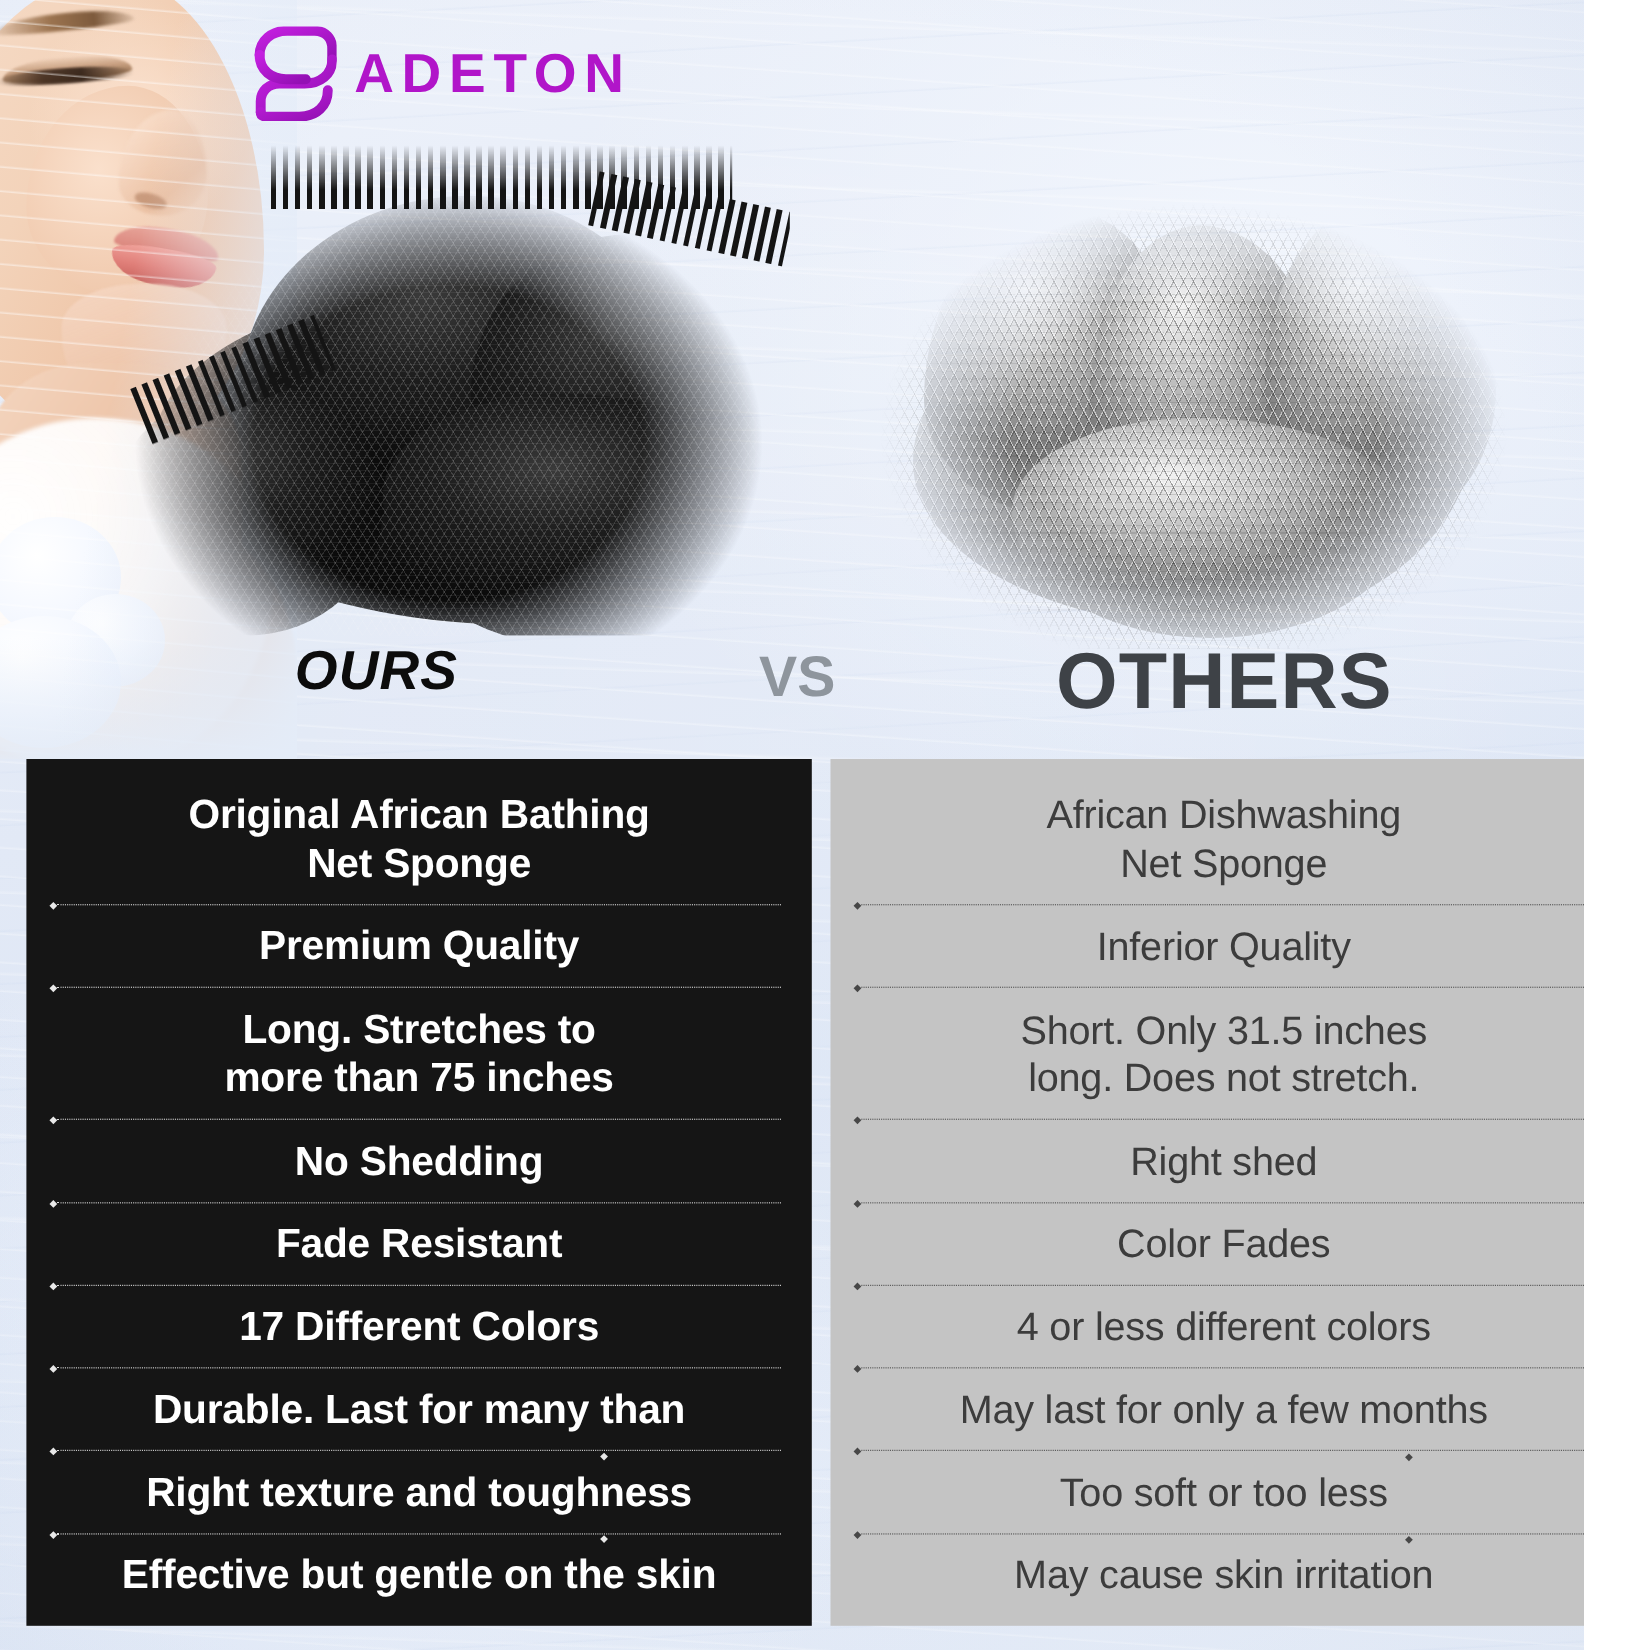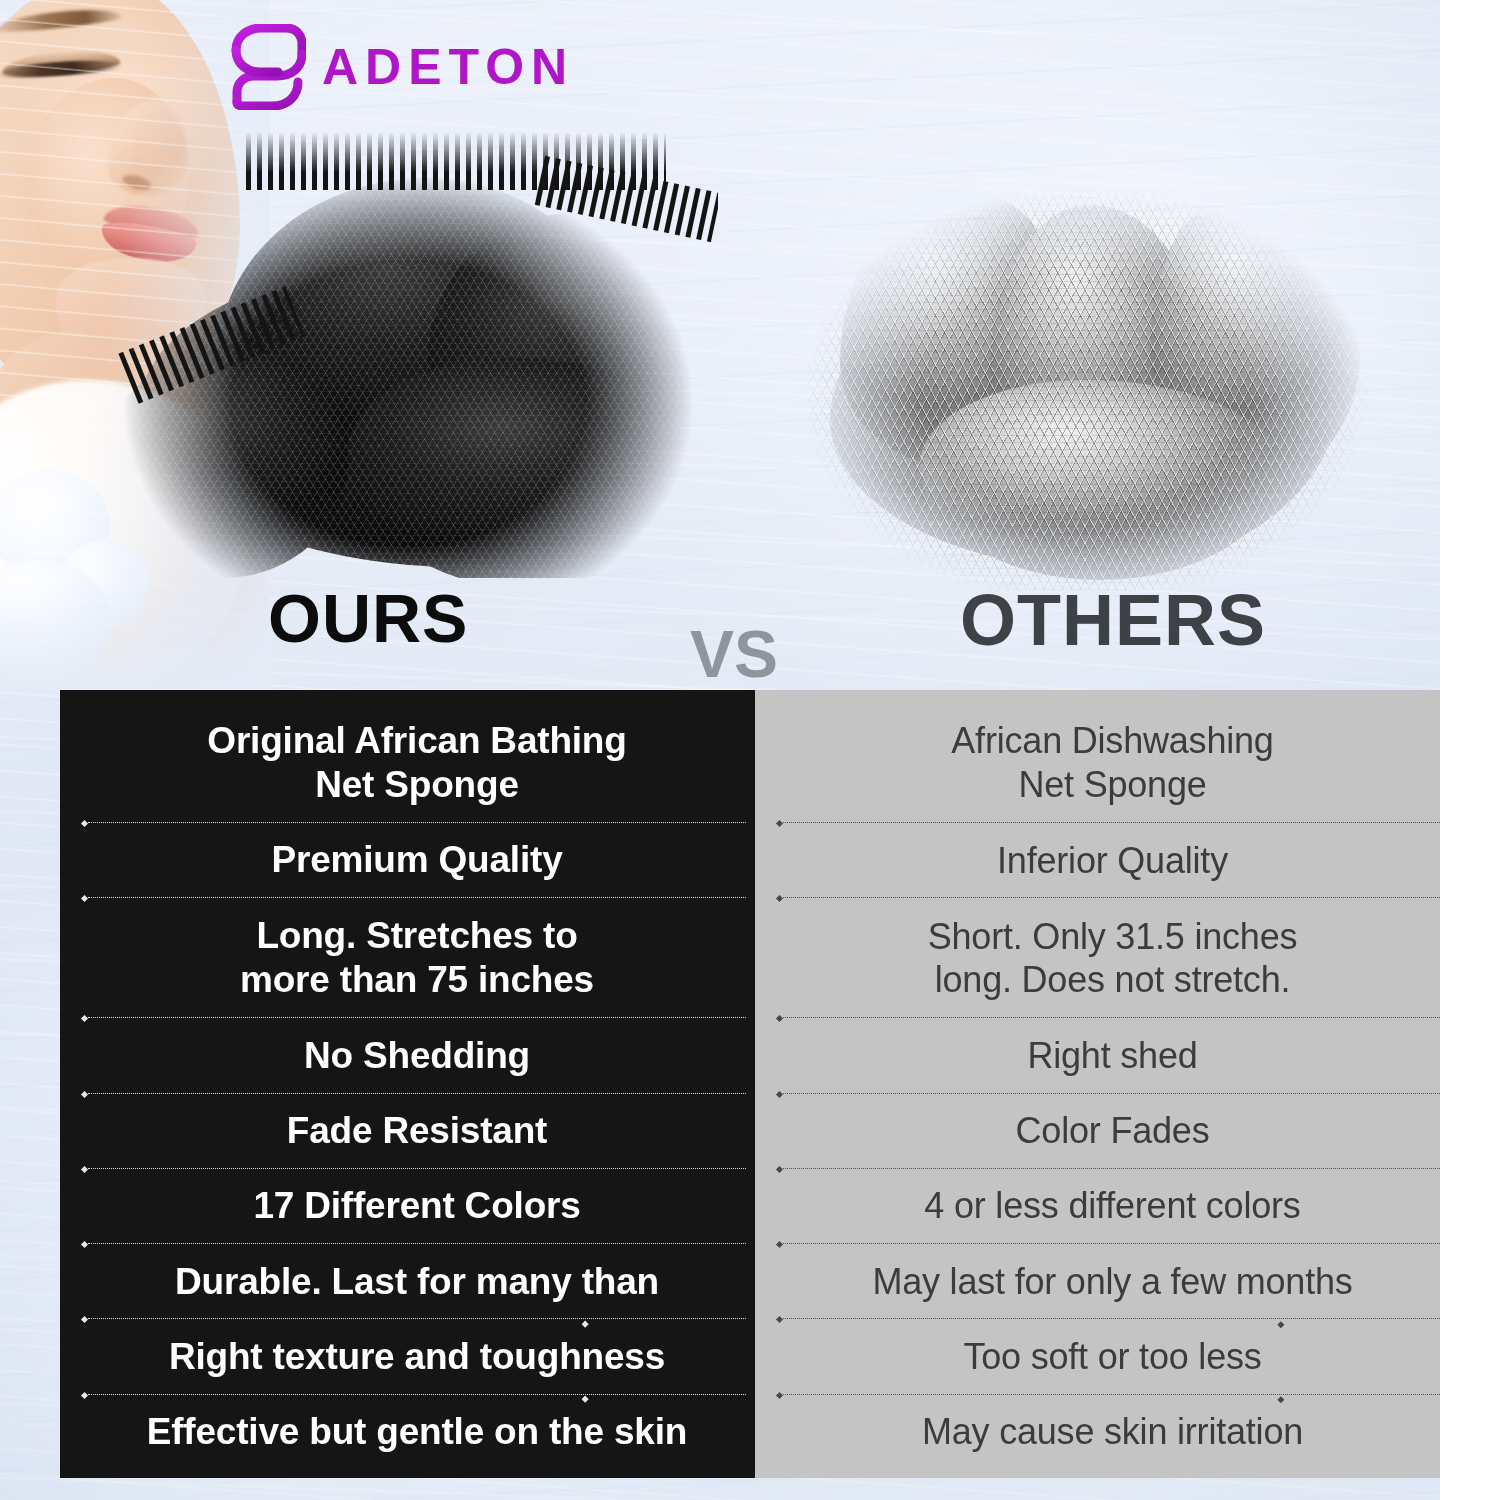--- a/index.html
+++ b/index.html
@@ -300,30 +300,30 @@
     z-index: 5;
   }
   .head {
     position: absolute;
     font-weight: 700;
     line-height: 1;
     font-family: "Liberation Sans", sans-serif;
   }
   .head-ours {
     left: 268px; top: 0;
-    font-size: 68px;
+    font-size: 50px;
     letter-spacing: 1px;
     color: #0c0c0c;
+    font-style: italic;
   }
   .head-vs {
     left: 690px; top: 6px;
-    font-size: 66px;
+    font-size: 52px;
     letter-spacing: 0px;
     color: #8e959d;
-    margin-top: 31px;
   }
   .head-others {
     left: 960px; top: 0;
     font-size: 72px;
     letter-spacing: 1px;
     color: #3e4247;
   }
 
   
   .panels {
@@ -337,21 +337,20 @@
     top: 0;
     height: 788px;
     display: flex;
     flex-direction: column;
     padding: 14px 20px 10px;
   }
   .panel-ours {
     left: 24px;
     width: 714px;
     background: #151515;
-    margin-left: 36px;
   }
   .panel-others {
     left: 755px;
     width: 715px;
     background: #c4c4c4;
   }
   .row {
     flex: 1 1 0;
     display: flex;
     align-items: center;

